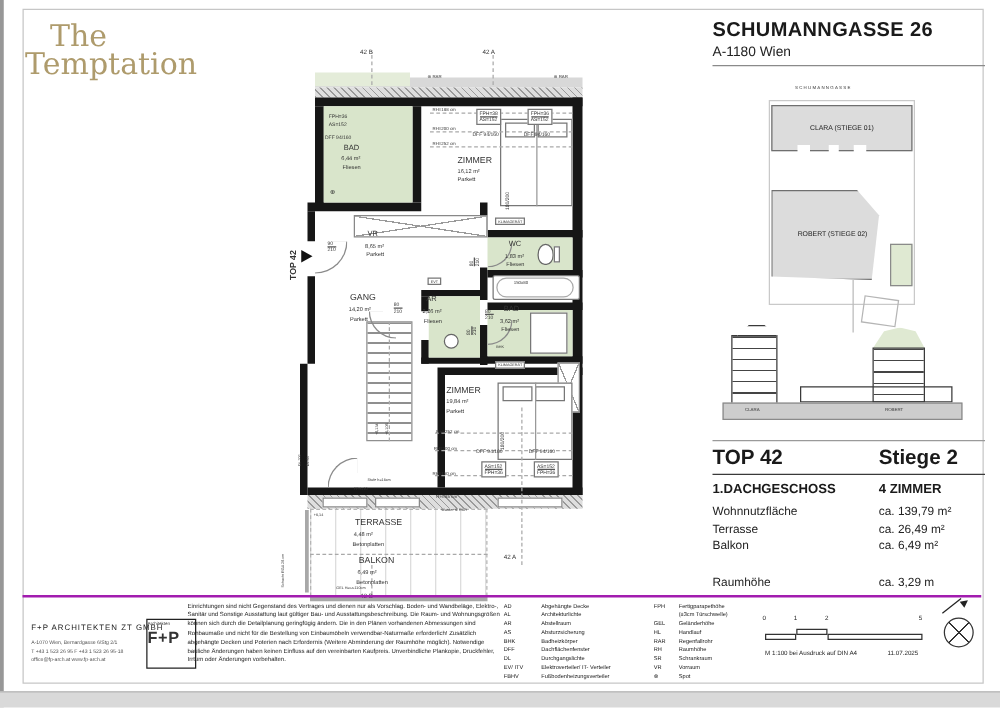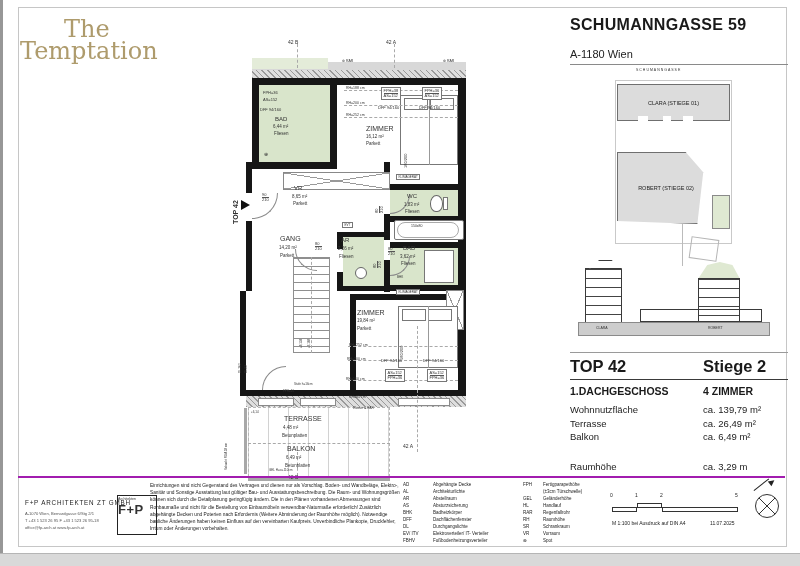--- a/index.html
+++ b/index.html
@@ -4,25 +4,25 @@
 <style>
   html,body{margin:0;padding:0;}
   body{width:800px;height:566px;position:relative;background:#fff;font-family:"Liberation Sans",sans-serif;overflow:hidden;}
   .abs{position:absolute;}
   
   #edge-left{left:0;top:0;width:3px;height:566px;background:#979797;}
   #edge-bottom{left:0;top:553px;width:800px;height:13px;background:#d9d9d9;border-top:1px solid #b5b5b5;}
   #page-frame{left:18px;top:7px;width:767px;height:538px;border:1px solid #c6c6c6;background:#fff;}
   
   #brand{left:20px;top:18px;width:150px;color:#ae9b6c;font-family:"DejaVu Serif",serif;line-height:22px;font-size:24px;}
-  #brand .l1{margin-left:44px;}
+  #brand .l1{margin-left:20px;}
   
   #header{left:570px;top:16px;width:218px;}
   #header .t{font-size:16px;font-weight:700;letter-spacing:.3px;color:#1a1a1a;}
-  #header .s{font-size:11px;color:#222;margin-top:14px;}
+  #header .s{font-size:11px;color:#222;margin-top:2px;}
   #header .hr{border-top:1px solid #8a8a8a;margin-top:4px;}
   
   #plan{left:218px;top:38px;width:262px;height:452px;}
   #plan div{position:absolute;}
   .w{background:#161616;}
   .hatch{background:repeating-linear-gradient(45deg,#9a9a9a 0 1px,#dedede 1px 4px);}
   .ledge{background:#d8d8d8;}
   .groom{background:#d9e5cb;}
   .greenstrip{background:#e4ecd9;}
   .win{background:#fff;border:1px solid #8a8a8a;box-sizing:border-box;}
@@ -96,21 +96,21 @@
 <div class="abs" id="edge-left"></div>
 <div class="abs" id="edge-bottom"></div>
 <div class="abs" id="page-frame"></div>
 
 <div class="abs" id="brand">
   <div class="l1">The</div>
   <div class="l2">Temptation</div>
 </div>
 
 <div class="abs" id="header">
-  <div class="t">SCHUMANNGASSE 59</div>
+  <div class="t">SCHUMANNGASSE 26</div>
   <div class="s">A-1180 Wien</div>
   <div class="hr"></div>
 </div>
 
 <div class="abs" id="plan">
 
   <div class="ledge" style="left:34px;top:24px;width:214px;height:8px"></div>
   <div class="greenstrip" style="left:34px;top:20px;width:76px;height:11px"></div>
 
   <div class="hatch" style="left:34px;top:32px;width:214px;height:8px"></div>

